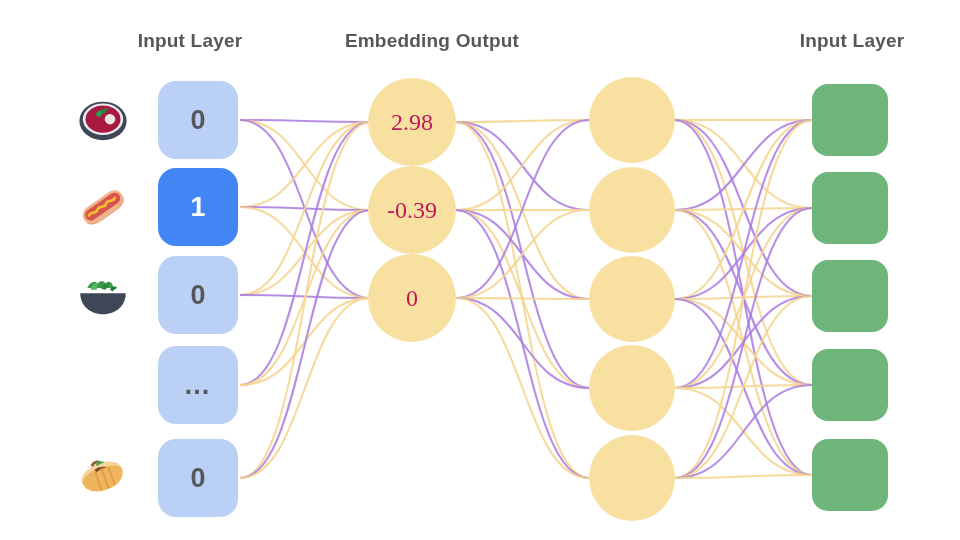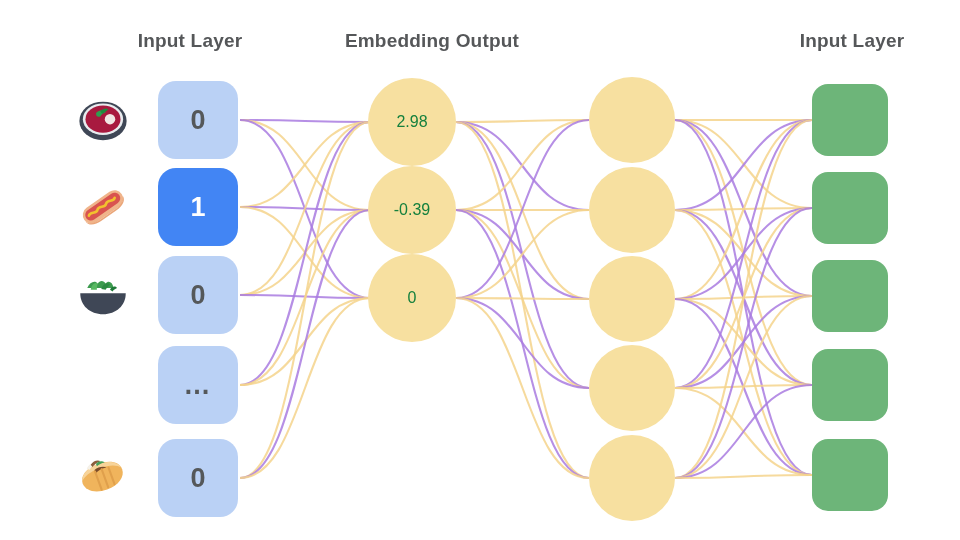--- a/index.html
+++ b/index.html
@@ -63,23 +63,24 @@
   .input-box.dots {
     font-size: 27px;
     letter-spacing: 2px;
     line-height: 0.6;
   }
   .embed-node {
     width: 88px;
     height: 88px;
     border-radius: 50%;
     background: #F7E0A0;
-    font-size: 16px;
+    font-size: 24px;
     font-weight: normal;
-    color: #15803d;
+    color: #be185d;
+    font-family: Liberation Serif, serif;
   }
   .hidden-node {
     width: 86px;
     height: 86px;
     border-radius: 50%;
     background: #F7E0A0;
   }
   .output-box {
     width: 76px;
     height: 72px;

